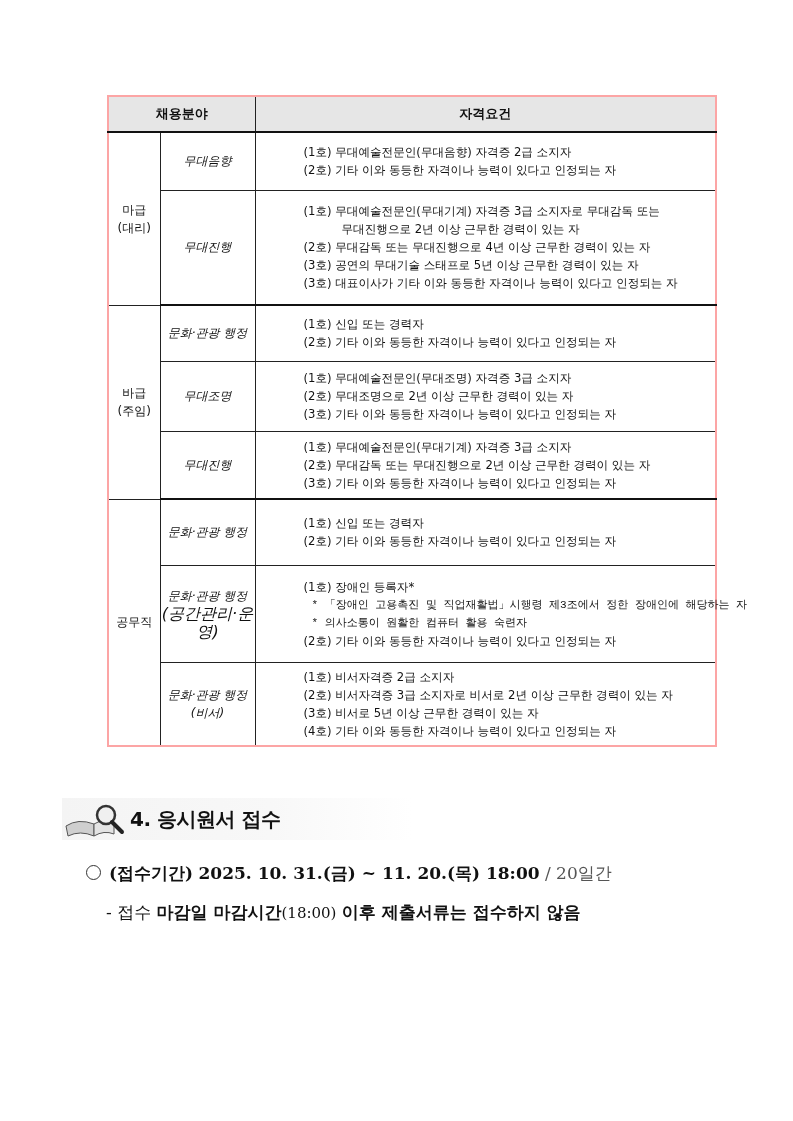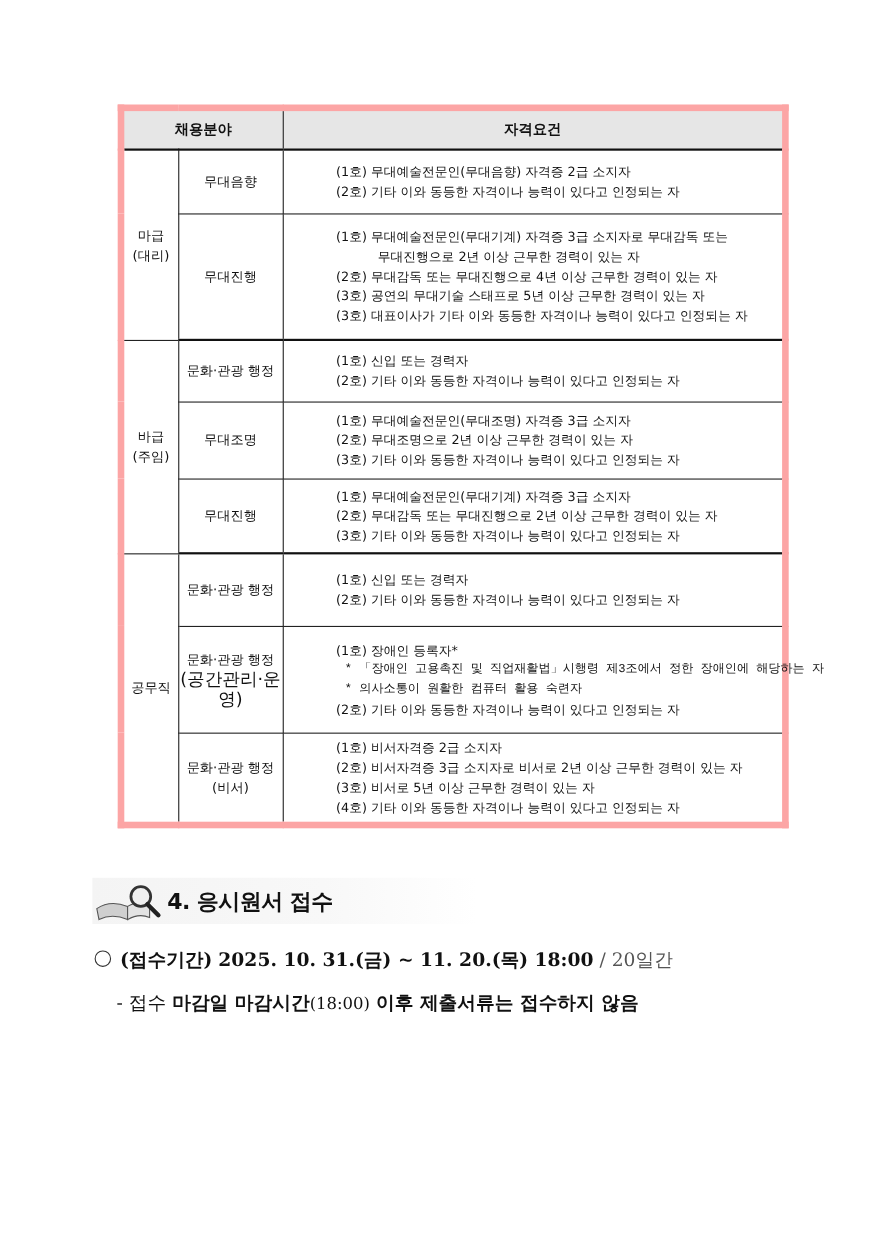--- a/index.html
+++ b/index.html
@@ -1,31 +1,31 @@
 <!DOCTYPE html>
 <html><head>
   <meta charset="utf-8">
   <style>
     html, body { margin: 0; padding: 0; background: #ffffff; }
     body { width: 793px; height: 1121px; position: relative; overflow: hidden;
            font-family: "DejaVu Sans", "Liberation Sans", sans-serif; color: #111; }
     table.req { position: absolute; left: 107px; top: 95px; width: 610px;
-                border-collapse: collapse; border: 6px solid #fca5a5; table-layout: fixed; }
+                border-collapse: collapse; border: 2px solid #fca5a5; table-layout: fixed; }
     table.req th, table.req td { border: 1px solid #222; padding: 0; vertical-align: middle; }
     table.req thead th { background: #e6e6e6; height: 34px; font-size: 13px; font-weight: bold;
                          border-bottom: 2px solid #111; text-align: center; }
     td.grade { width: 52px; text-align: center; font-size: 12px; line-height: 18px; }
-    td.field { width: 93px; text-align: center; font-size: 12px; line-height: 18px; }
+    td.field { width: 93px; text-align: center; font-size: 12px; line-height: 18px; font-style: italic; }
     td.reqs { font-size: 11.6px; line-height: 18px; padding: 4px 0 4px 6px; white-space: nowrap; }
     td.reqs div { white-space: nowrap; overflow: visible; margin-left: 48px; }
     tr.group-end td { border-bottom: 2px solid #111; }
     .indent { padding-left: 38px; }
     .note { padding-left: 8px; font-size: 11px; font-family: Liberation Mono, monospace; }
 
-    .section-head { position: absolute; left: 84px; top: 798px; width: 350px; height: 42px;
+    .section-head { position: absolute; left: 62px; top: 798px; width: 350px; height: 42px;
                     background: linear-gradient(90deg, #f4f4f4 0%, #f8f8f8 60%, #ffffff 100%); }
     .book-icon { position: absolute; left: 2px; top: 6px; width: 64px; height: 34px; }
     .section-title { position: absolute; left: 68px; top: 8px; font-size: 20px; font-weight: bold;
                      font-family: "DejaVu Sans", sans-serif; letter-spacing: -0.5px; color: #111; }
 
     .bullets { position: absolute; left: 86px; top: 858px; width: 660px;
                font-family: "DejaVu Serif", "Liberation Serif", serif; font-size: 17px; color: #111; }
     .bline { height: 40px; line-height: 30px; white-space: nowrap; }
     .circle { display: inline-block; width: 13px; height: 13px; border: 1.3px solid #333;
               border-radius: 50%; vertical-align: -1px; margin-right: 8px; }

